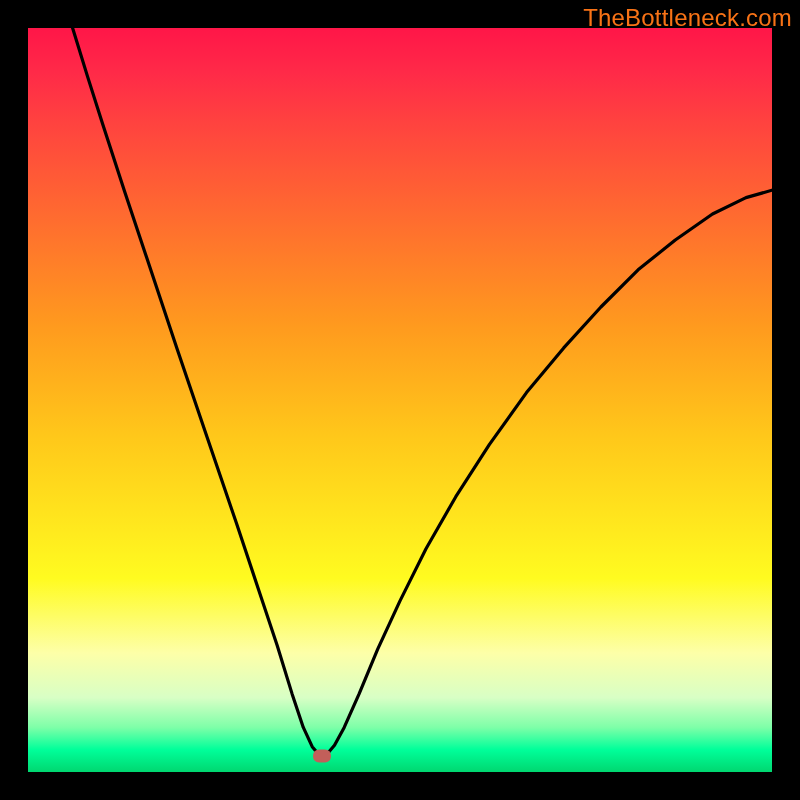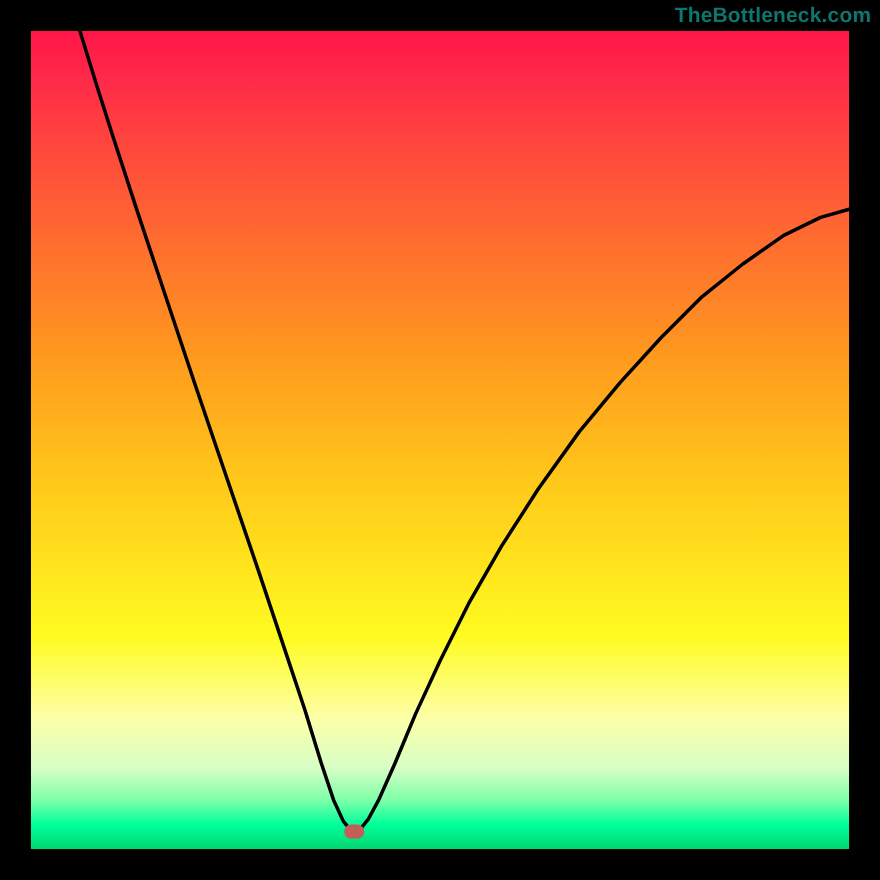--- a/index.html
+++ b/index.html
@@ -57,23 +57,23 @@
     width: 18px;
     height: 13px;
     border-radius: 6px;
     background: #c25f5a;
     transform: translate(-50%, -50%);
   }
   .watermark {
     position: absolute;
     top: 4px;
     right: 8px;
-    font-size: 19px;
-    font-weight: 700;
-    color: #0f766e;
+    font-size: 24px;
+    font-weight: 400;
+    color: #f97316;
     letter-spacing: 0.2px;
     user-select: none;
   }
 </style>
 </head>
 <body>
 
 <div class="watermark">TheBottleneck.com</div>
 
 <div class="frame">

